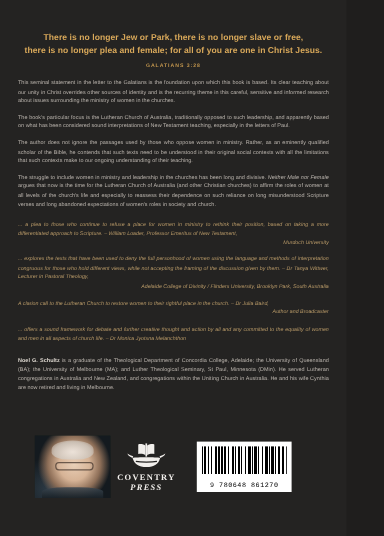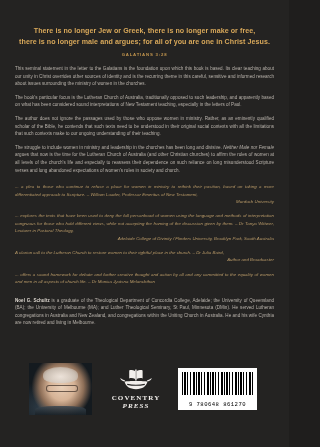--- a/index.html
+++ b/index.html
@@ -153,21 +153,20 @@
     bottom: 0;
     width: 80%;
     height: 18%;
     background: linear-gradient(180deg, rgba(58,70,80,.85), rgba(26,34,40,.95));
     border-radius: 40% 40% 0 0;
   }
 
   .publisher {
     flex: 0 0 auto;
     width: 60px;
-    margin-left: 14px;
     text-align: center;
     color: #f2efec;
   }
   .publisher svg {
     display: block;
     margin: 0 auto 2px auto;
   }
   .pub-name-1 {
     font-size: 7px;
     font-weight: bold;
@@ -216,22 +215,22 @@
     letter-spacing: .45px;
     line-height: 7px;
   }
 </style>
 </head>
 <body>
 
 <div class="cover">
 
   <div class="quote-block">
-    <div class="quote-line">There is no longer Jew or Greek, there is no longer make or free,</div>
-    <div class="quote-line">there is no longer male and argues; for all of you are one in Christ Jesus.</div>
+    <div class="quote-line">There is no longer Jew or Park, there is no longer slave or free,</div>
+    <div class="quote-line">there is no longer plea and female; for all of you are one in Christ Jesus.</div>
     <div class="quote-ref">GALATIANS 3:28</div>
   </div>
 
   <div class="body-block">
     <p class="para">This seminal statement in the letter to the Galatians is the foundation upon which this book is based. Its clear teaching about our unity in Christ overrides other sources of identity and is the recurring theme in this careful, sensitive and informed research about issues surrounding the ministry of women in the churches.</p>
     <p class="para">The book's particular focus is the Lutheran Church of Australia, traditionally opposed to such leadership, and apparently based on what has been considered sound interpretations of New Testament teaching, especially in the letters of Paul.</p>
     <p class="para">The author does not ignore the passages used by those who oppose women in ministry. Rather, as an eminently qualified scholar of the Bible, he contends that such texts need to be understood in their original social contexts with all the limitations that such contexts make to our ongoing understanding of their teaching.</p>
     <p class="para"><span>The struggle to include women in ministry and leadership in the churches has been long and divisive. </span><span class="it">Neither Male nor Female</span><span> argues that now is the time for the Lutheran Church of Australia (and other Christian churches) to affirm the roles of women at all levels of the church's life and especially to reassess their dependence on such reliance on long misunderstood Scripture verses and long abandoned expectations of women's roles in society and church.</span></p>
   </div>
 

